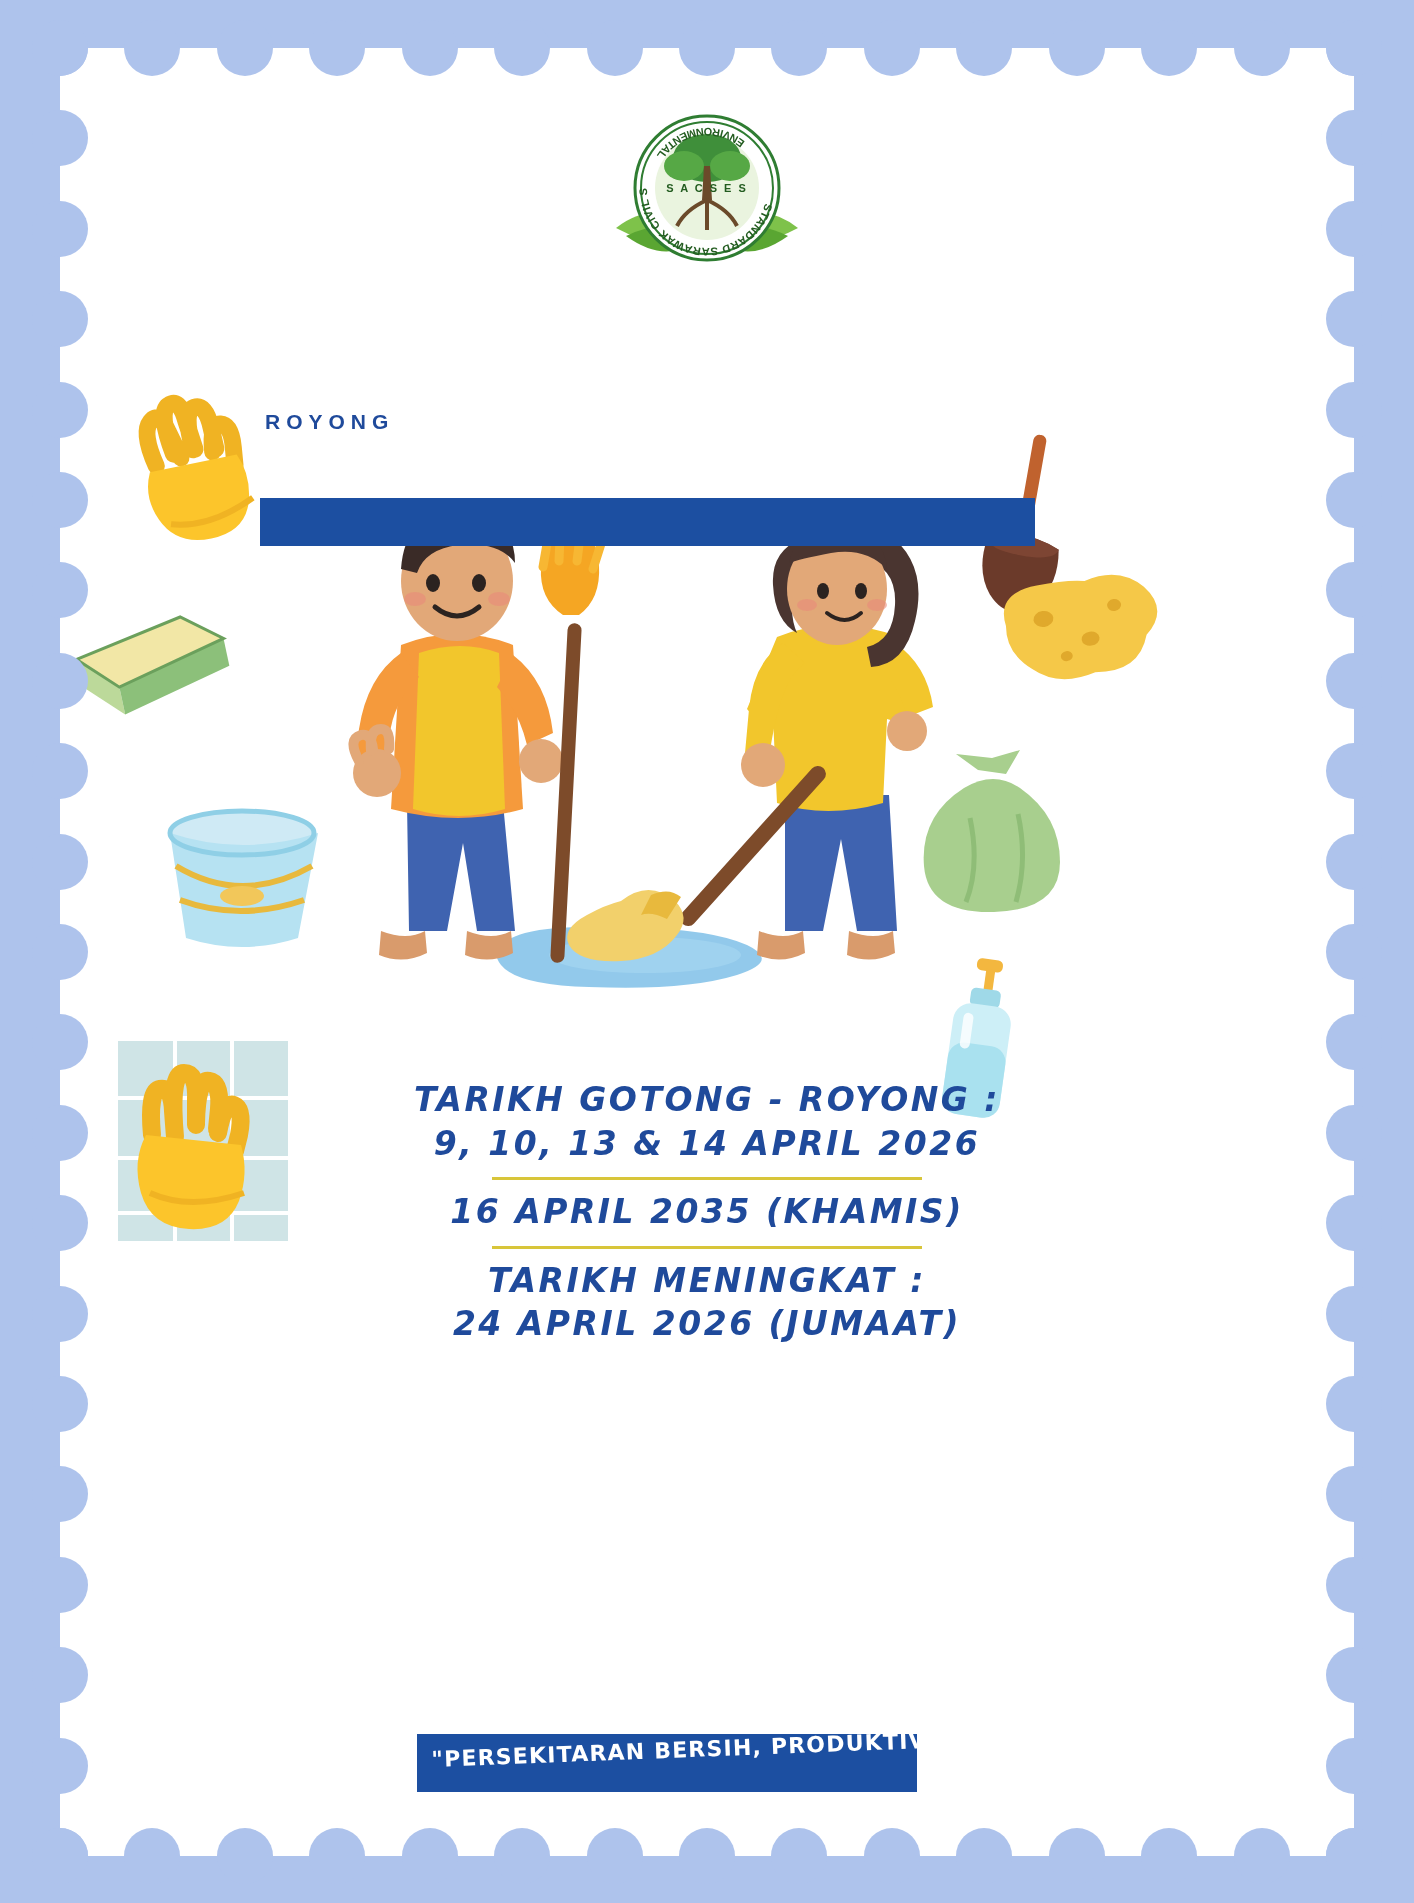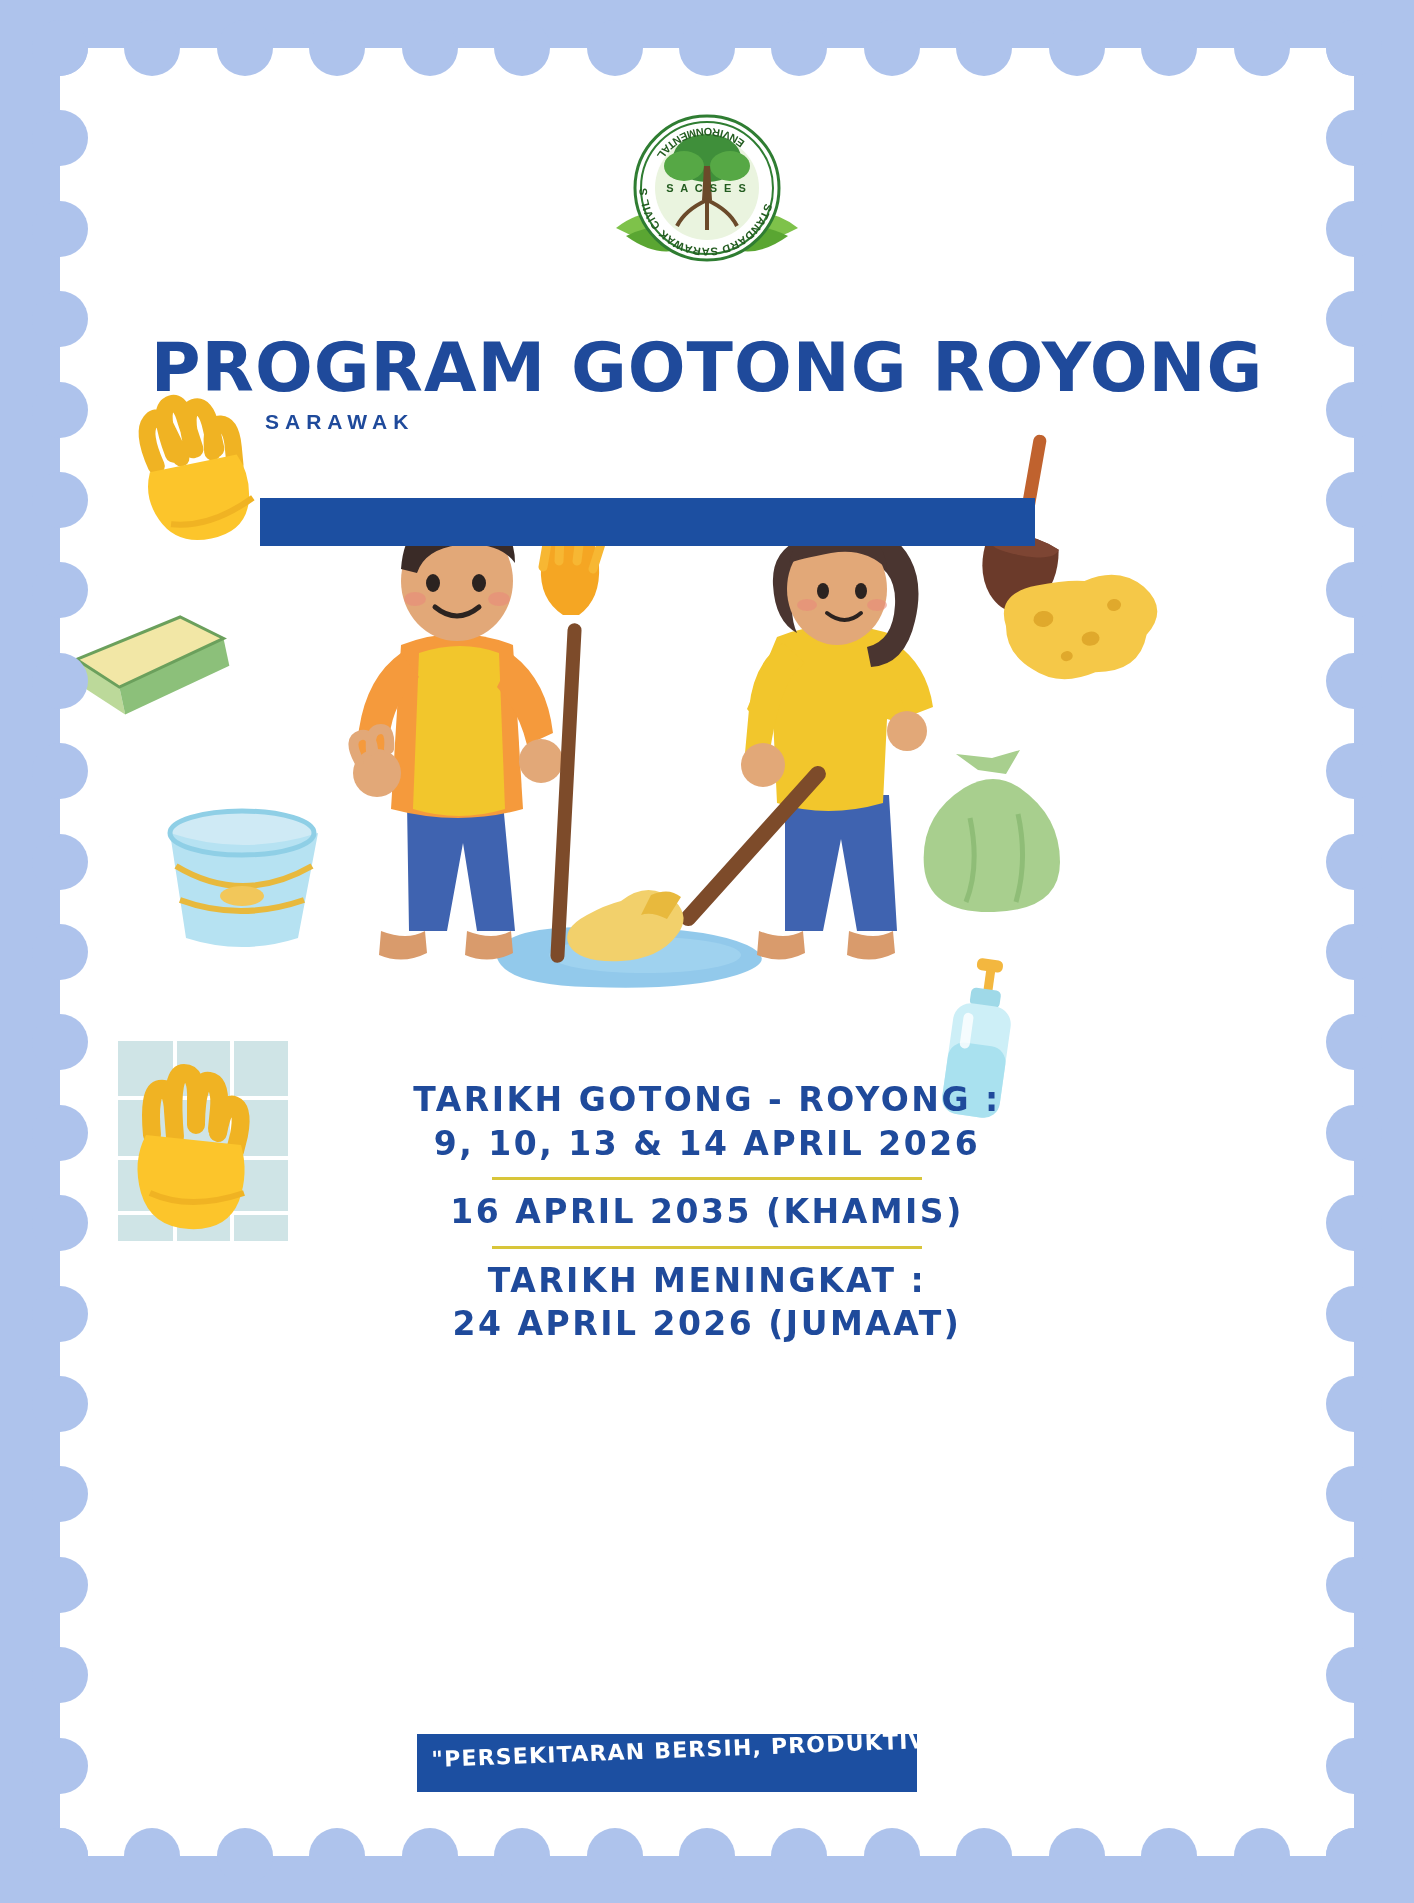--- a/index.html
+++ b/index.html
@@ -90,20 +90,21 @@
 
   
   .info {
     position: absolute;
     left: 0;
     right: 0;
     top: 1030px;
     text-align: center;
     color: #1f4a9b;
     font-family: "DejaVu Sans", sans-serif;
+    font-style: italic;
   }
   .info .line {
     font-weight: bold;
     letter-spacing: 2.5px;
     line-height: 1.32;
   }
   .lbl { font-size: 33px; }
   .val { font-size: 33px; }
   .val-wide { font-size: 35px; }
   .rule {
@@ -321,22 +322,21 @@
         </defs>
         <text font-family="Liberation Sans, sans-serif" font-size="11" font-weight="bold" fill="#235c20" letter-spacing="0.5">
           <textPath href="#arcTop" startOffset="8%">STANDARD SARAWAK CIVIL SERVICE</textPath>
         </text>
         <text font-family="Liberation Sans, sans-serif" font-size="11" font-weight="bold" fill="#235c20" letter-spacing="0.5">
           <textPath href="#arcBottom" startOffset="28%">ENVIRONMENTAL</textPath>
         </text>
       </svg>
     </div>
 
-    <div class="title">PROGRAM GOTONG ROYONG</div>
-    <div class="subtitle">SARAWAK</div>
+    <div class="subtitle">ROYONG</div>
     <div class="blue-bar"></div>
 
     <div class="info">
       <div class="line lbl">TARIKH GOTONG - ROYONG :</div>
       <div class="line val">9, 10, 13 &amp; 14 APRIL 2026</div>
 
       <div class="rule"></div>
 
       <div class="line val">16 APRIL 2035 (KHAMIS)</div>
 

